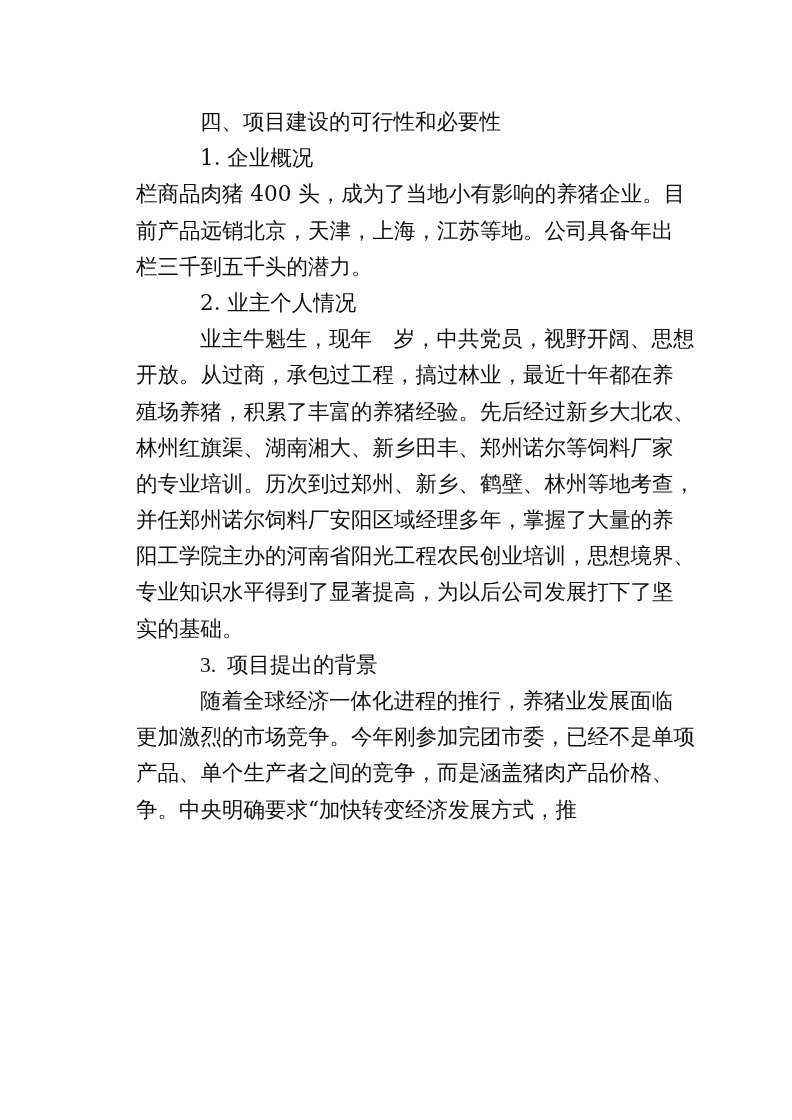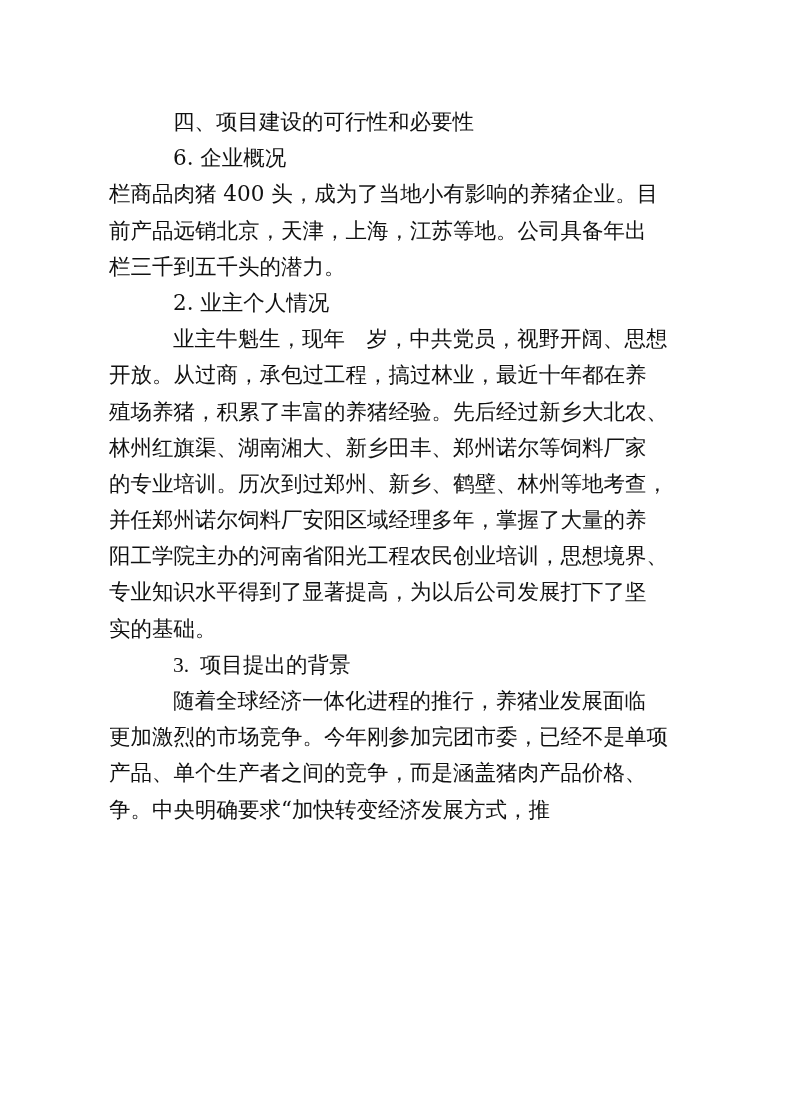--- a/index.html
+++ b/index.html
@@ -1,28 +1,28 @@
 <!DOCTYPE html>
 <html><head>
 <meta charset="utf-8">
 <style>
   html, body { margin:0; padding:0; background:#ffffff; }
   body { width:792px; height:1120px; position:relative; overflow:hidden; }
-  .page { position:absolute; left:109px; top:104px; width:560px;
+  .page { position:absolute; left:136px; top:104px; width:560px;
     font-family: "DejaVu Serif", "Liberation Serif", serif;
     font-size:21.5px; line-height:36.2px; color:#111; }
   .line { white-space:nowrap; height:36.2px; }
   .indent { padding-left:64px; }
 </style>
 </head>
 <body>
 
 <div class="page">
   <div class="line indent">四、项目建设的可行性和必要性</div>
-  <div class="line indent">6. 企业概况</div>
+  <div class="line indent">1. 企业概况</div>
   <div class="line">栏商品肉猪 400 头，成为了当地小有影响的养猪企业。目</div>
   <div class="line">前产品远销北京，天津，上海，江苏等地。公司具备年出</div>
   <div class="line">栏三千到五千头的潜力。</div>
   <div class="line indent">2. 业主个人情况</div>
   <div class="line indent">业主牛魁生，现年　岁，中共党员，视野开阔、思想</div>
   <div class="line">开放。从过商，承包过工程，搞过林业，最近十年都在养</div>
   <div class="line">殖场养猪，积累了丰富的养猪经验。先后经过新乡大北农、</div>
   <div class="line">林州红旗渠、湖南湘大、新乡田丰、郑州诺尔等饲料厂家</div>
   <div class="line">的专业培训。历次到过郑州、新乡、鹤壁、林州等地考查，</div>
   <div class="line">并任郑州诺尔饲料厂安阳区域经理多年，掌握了大量的养</div>

